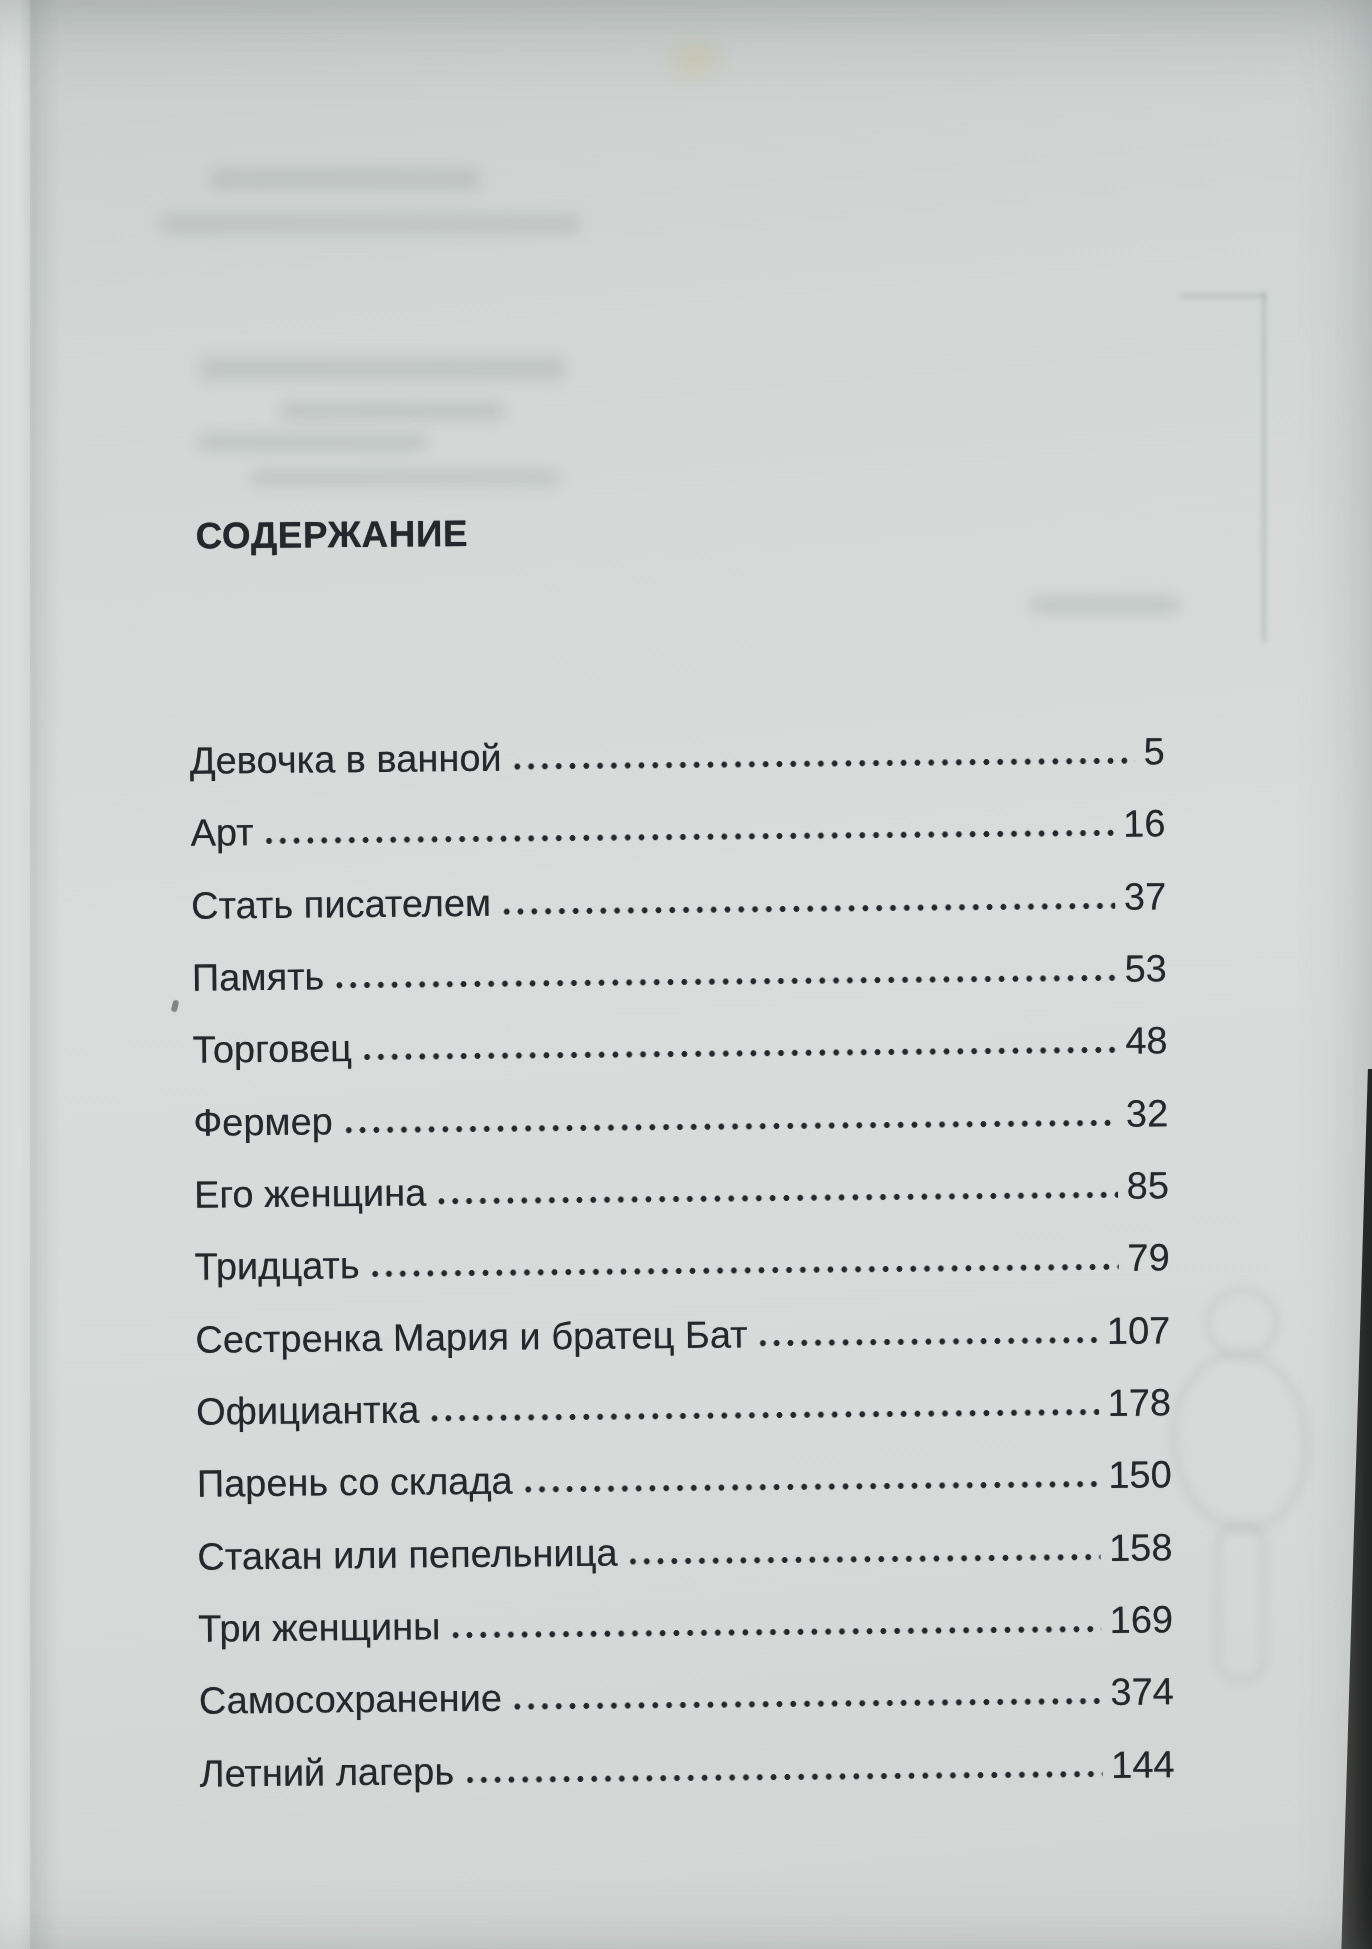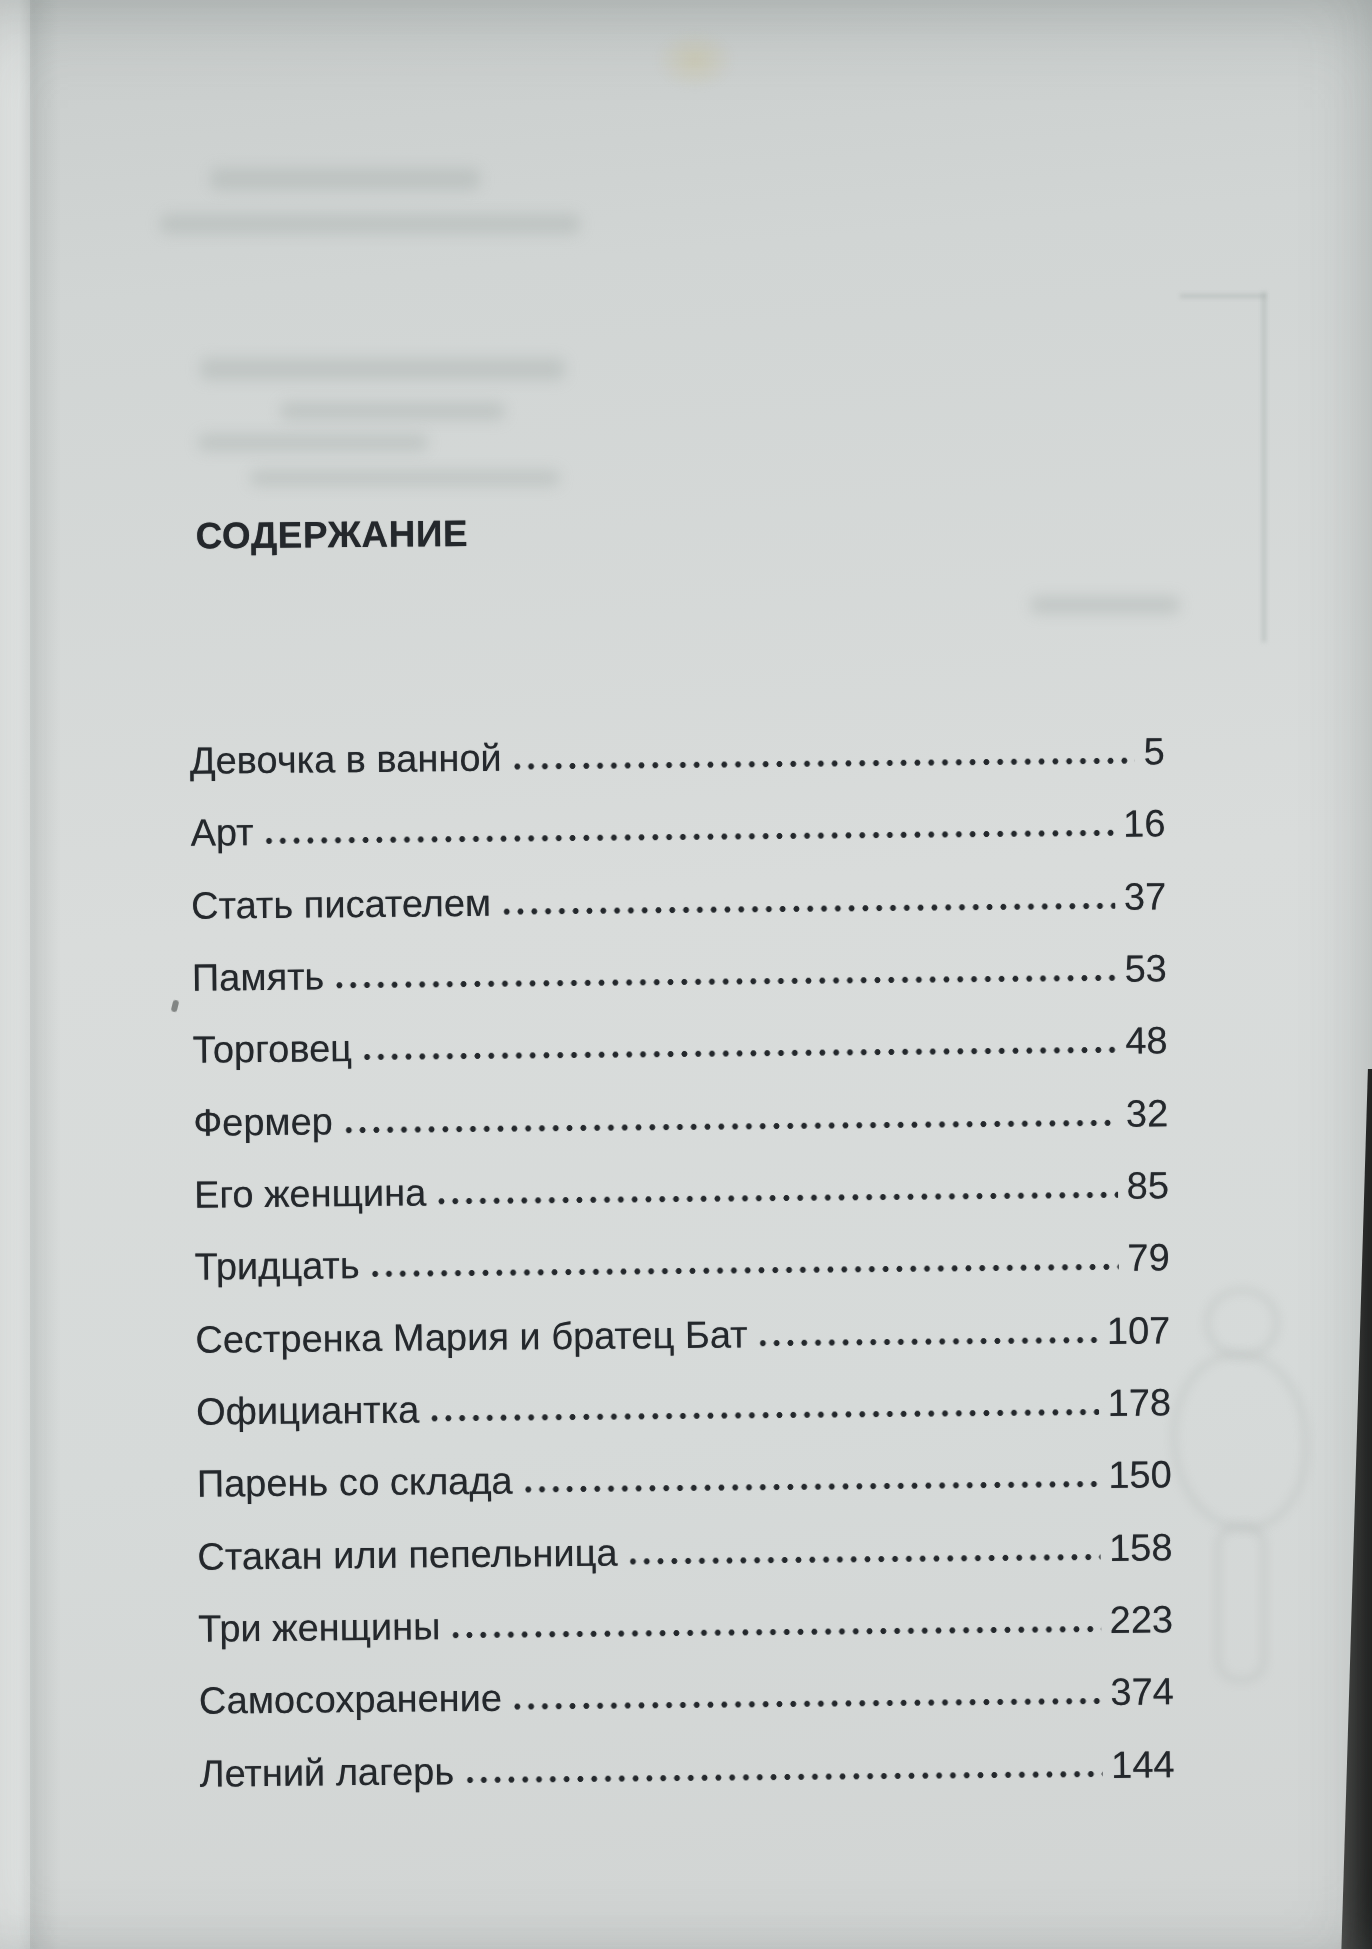--- a/index.html
+++ b/index.html
@@ -186,21 +186,21 @@
         <span class="toc-page-num">150</span>
       </li>
       <li class="toc-row">
         <span class="toc-entry-title">Стакан или пепельница</span>
         <span class="dot-leader"></span>
         <span class="toc-page-num">158</span>
       </li>
       <li class="toc-row">
         <span class="toc-entry-title">Три женщины</span>
         <span class="dot-leader"></span>
-        <span class="toc-page-num">223</span>
+        <span class="toc-page-num">169</span>
       </li>
       <li class="toc-row">
         <span class="toc-entry-title">Самосохранение</span>
         <span class="dot-leader"></span>
         <span class="toc-page-num">374</span>
       </li>
       <li class="toc-row">
         <span class="toc-entry-title">Летний лагерь</span>
         <span class="dot-leader"></span>
         <span class="toc-page-num">144</span>

